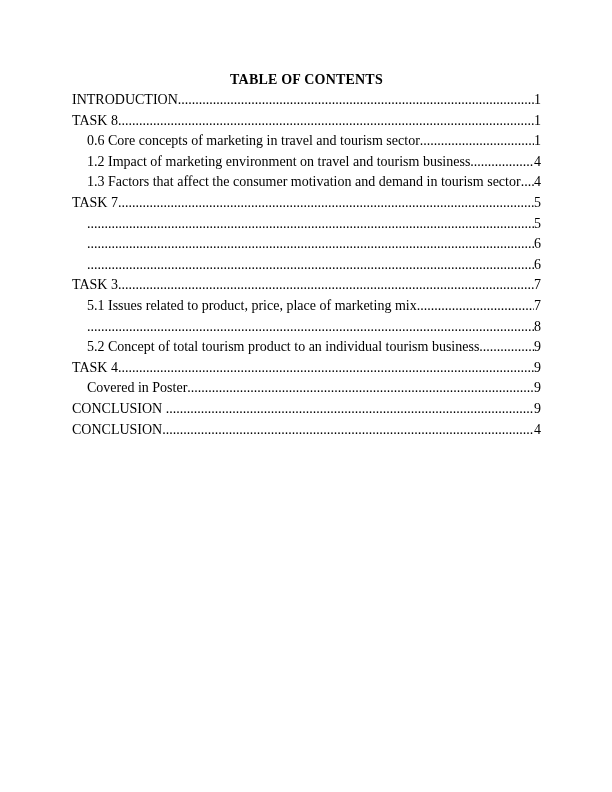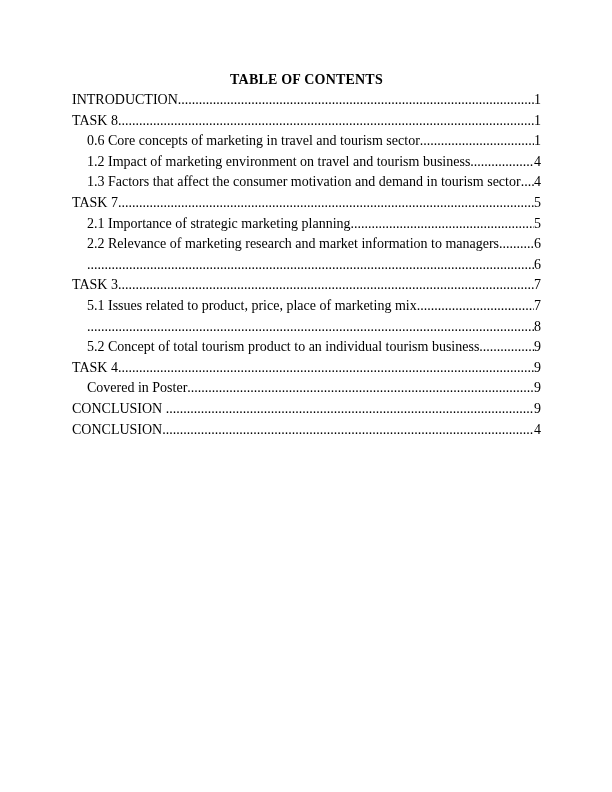--- a/index.html
+++ b/index.html
@@ -86,26 +86,24 @@
     <span class="toc-label">1.3 Factors that affect the consumer motivation and demand in tourism sector</span>
     <span class="toc-dots"></span>
     <span class="toc-page">4</span>
   </div>
       <div class="toc-entry level-0">
     <span class="toc-label">TASK 7</span>
     <span class="toc-dots"></span>
     <span class="toc-page">5</span>
   </div>
       <div class="toc-entry level-1">
-    <span class="toc-label">2.1 Importance of strategic marketing planning</span>
     <span class="toc-dots"></span>
     <span class="toc-page">5</span>
   </div>
       <div class="toc-entry level-1">
-    <span class="toc-label">2.2 Relevance of marketing research and market information to managers</span>
     <span class="toc-dots"></span>
     <span class="toc-page">6</span>
   </div>
       <div class="toc-entry level-1">
     <span class="toc-dots"></span>
     <span class="toc-page">6</span>
   </div>
       <div class="toc-entry level-0">
     <span class="toc-label">TASK 3</span>
     <span class="toc-dots"></span>

